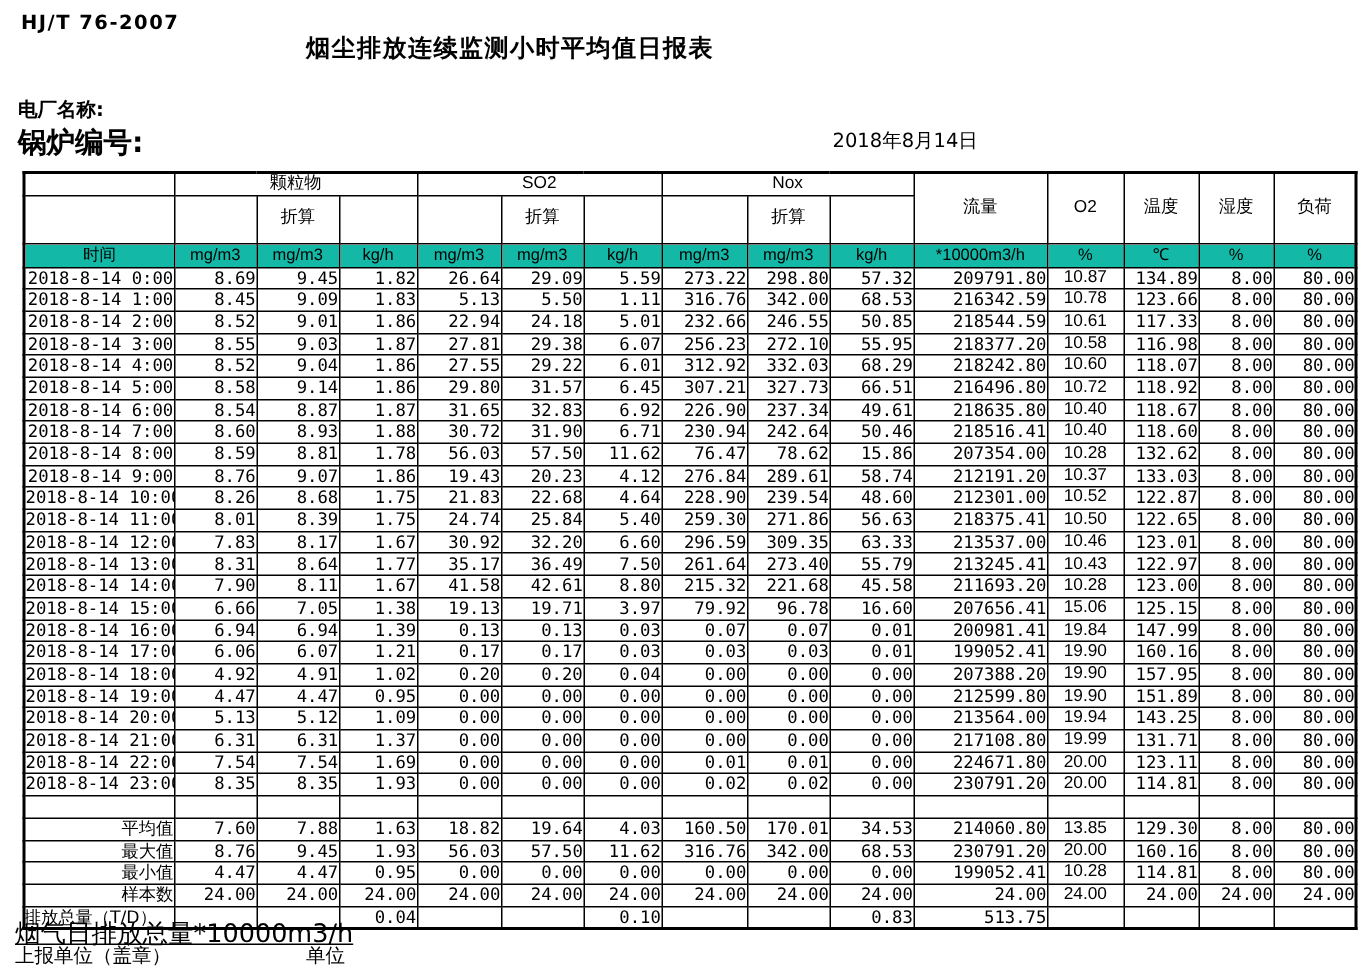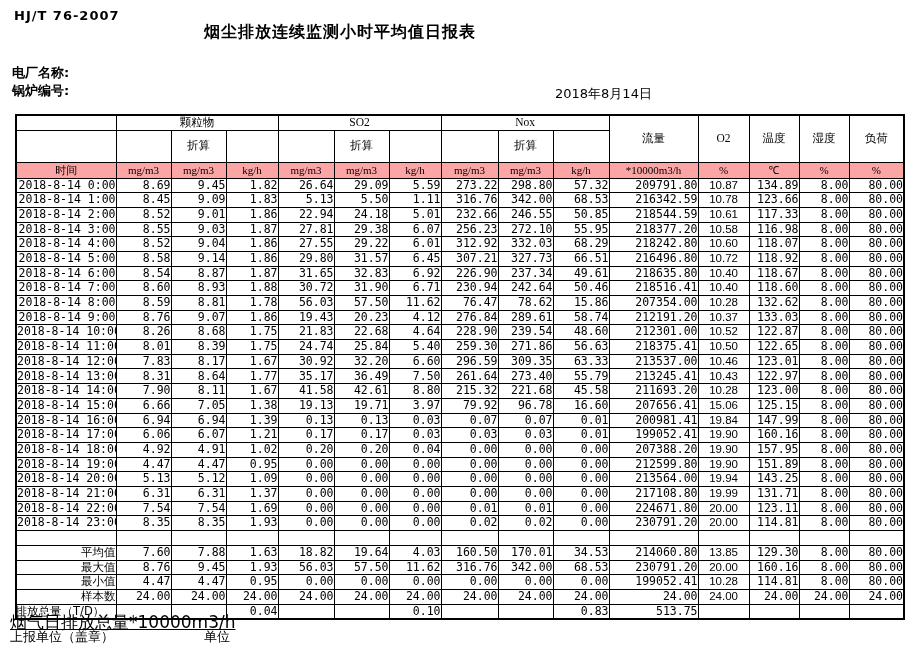--- a/index.html
+++ b/index.html
@@ -2,34 +2,34 @@
 <html><head>
 <meta charset="utf-8">
 <style>
   * { box-sizing: border-box; margin: 0; padding: 0; }
   body { background: #ffffff; font-family: "DejaVu Sans", "Liberation Sans", sans-serif; }
   .page { position: relative; width: 914px; height: 645px; background: #ffffff; overflow: hidden; color: #000; padding-left: 32px; }
 
   .doc-code { position: absolute; left: 14px; top: 8px; font-weight: bold; font-size: 13px; letter-spacing: 1px; }
   .title { position: absolute; left: 204px; top: 22px; font-weight: bold; font-size: 16px; letter-spacing: 1px; }
   .plant-label { position: absolute; left: 12px; top: 64px; font-weight: bold; font-size: 13px; text-align: center; }
-  .boiler-label { position: absolute; left: 12px; top: 82px; font-weight: bold; font-size: 13px; }
+  .boiler-label { position: absolute; left: 12px; top: 82px; font-weight: bold; font-size: 19px; }
   .report-date { position: absolute; left: 555px; top: 85px; font-size: 13px; }
 
   table.report { position: absolute; left: 15px; top: 114px; width: 888px;
     border-collapse: collapse; table-layout: fixed; border: 2px solid #000;
     font-family: "DejaVu Sans Mono", "Liberation Mono", monospace; }
   table.report td { border: 1px solid #000; overflow: hidden; white-space: nowrap;
     height: 14.7px; padding: 0; line-height: 1; font-size: 11.5px; }
 
-  thead td { text-align: center; font-family: Liberation Serif, serif; font-size: 12px; }
+  thead td { text-align: center; font-family: Liberation Sans, sans-serif; font-size: 12px; }
   tr.h1 td { height: 15px; }
   tr.h2 td { height: 32px; }
   tr.h3 td { height: 16px; font-size: 11px; }
-  tr.green td { background: #fca5a5; }
+  tr.green td { background: #14b8a6; }
 
   td.time { text-align: right; padding-right: 5px; font-size: 10px; }
   td.num { text-align: right; padding-right: 7px; }
   td.o2 { text-align: center; font-size: 11px; font-family: "Liberation Sans", sans-serif; }
   td.sum-label { text-align: right; padding-right: 2px; font-size: 11px;
     font-family: "DejaVu Sans", "Liberation Sans", sans-serif; }
   td.total-label { text-align: left; font-size: 11px; overflow: visible; text-indent: -13px;
     font-family: "DejaVu Sans", "Liberation Sans", sans-serif; }
   tr.spacer td { height: 15px; }
 

